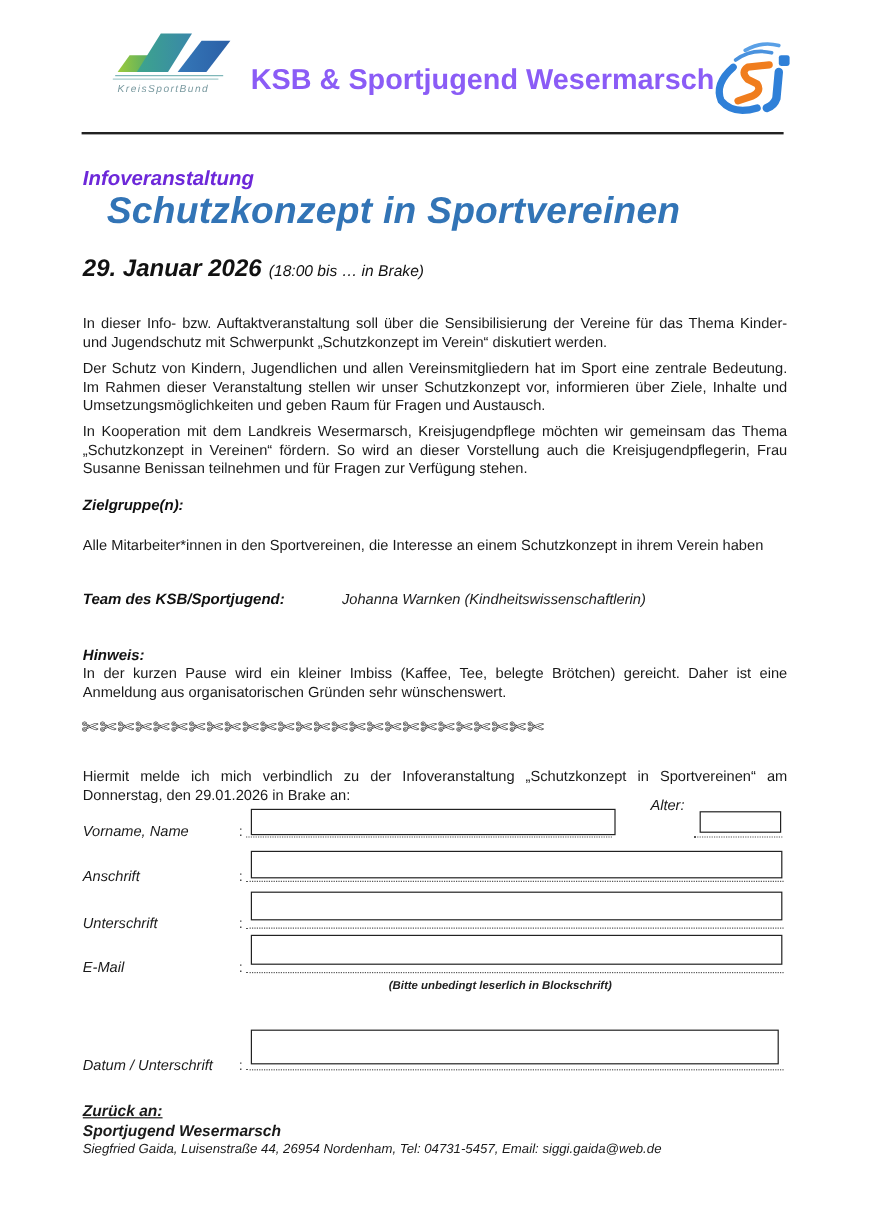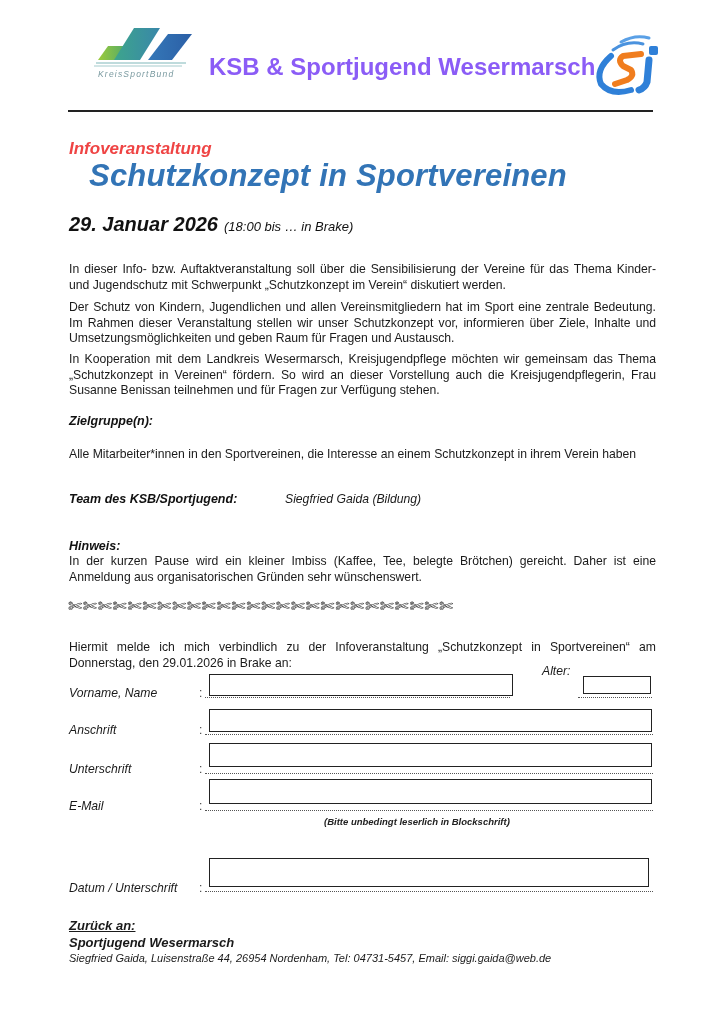--- a/index.html
+++ b/index.html
@@ -4,21 +4,21 @@
 <style>
   html, body { margin: 0; padding: 0; background: #ffffff; }
   body { width: 724px; height: 1024px; position: relative; overflow: hidden; font-family: "Liberation Sans", sans-serif; color: #1a1a1a; }
   .abs { position: absolute; }
   .logo-ksb { left: 76px; top: 24px; width: 130px; height: 75px; }
   .logo-ksb .sub { position: absolute; left: 22px; top: 45px; font-size: 8.5px; letter-spacing: 1.2px; color: #7a9aa0; font-style: italic; }
   .logo-ksb .main { position: absolute; left: 2px; top: 52px; font-size: 21px; color: #3c7d86; letter-spacing: 0.2px; }
   .header-title { left: 209px; top: 53px; font-size: 24px; font-weight: bold; color: #8b5cf6; }
   .logo-sj { left: 591px; top: 30px; width: 72px; height: 70px; }
   .header-rule { left: 68px; top: 110px; width: 585px; height: 2px; background: #222; }
-  .subtitle { left: 69px; top: 139px; font-size: 17px; font-weight: bold; font-style: italic; color: #ef4444; }
+  .subtitle { left: 69px; top: 139px; font-size: 17px; font-weight: bold; font-style: italic; color: #6d28d9; }
   .title { left: 68px; top: 158px; font-size: 31px; font-weight: bold; font-style: italic; color: #3274b6; letter-spacing: 0.2px; margin-left: 21px; }
   .date-line { left: 69px; top: 213px; font-size: 20px; font-weight: bold; font-style: italic; color: #111; }
   .date-line .time { font-size: 13px; font-weight: normal; margin-left: 6px; }
   .para { left: 69px; width: 587px; font-size: 12.2px; line-height: 15.5px; color: #1a1a1a; text-align: justify; }
   .heading-bi { font-size: 12.5px; font-weight: bold; font-style: italic; color: #111; }
   .team-names { left: 285px; top: 492px; font-size: 12.2px; font-style: italic; line-height: 15.5px; }
   .scissors { left: 68px; top: 596px; font-size: 17px; letter-spacing: 0.6px; color: #222; white-space: nowrap; }
   .form-label { left: 69px; font-size: 12.2px; font-style: italic; color: #1a1a1a; }
   .colon { font-size: 12px; color: #444; }
   .dotline { position: absolute; height: 0; border-bottom: 1.5px dotted #555; }
@@ -79,21 +79,21 @@
 
 <div class="abs para" style="top:262px">In dieser Info- bzw. Auftaktveranstaltung soll über die Sensibilisierung der Vereine für das Thema Kinder- und Jugendschutz mit Schwerpunkt „Schutzkonzept im Verein“ diskutiert werden.</div>
 <div class="abs para" style="top:300px">Der Schutz von Kindern, Jugendlichen und allen Vereinsmitgliedern hat im Sport eine zentrale Bedeutung. Im Rahmen dieser Veranstaltung stellen wir unser Schutzkonzept vor, informieren über Ziele, Inhalte und Umsetzungsmöglichkeiten und geben Raum für Fragen und Austausch.</div>
 <div class="abs para" style="top:352px">In Kooperation mit dem Landkreis Wesermarsch, Kreisjugendpflege möchten wir gemeinsam das Thema „Schutzkonzept in Vereinen“ fördern. So wird an dieser Vorstellung auch die Kreisjugendpflegerin, Frau Susanne Benissan teilnehmen und für Fragen zur Verfügung stehen.</div>
 
 <div class="abs heading-bi" style="left:69px; top:414px">Zielgruppe(n):</div>
 <div class="abs para" style="top:447px">Alle Mitarbeiter*innen in den Sportvereinen, die Interesse an einem Schutzkonzept in ihrem Verein haben</div>
 
 <div class="abs heading-bi" style="left:69px; top:492px">Team des KSB/Sportjugend:</div>
 <div class="abs team-names">
-  <div>Siegfried Gaida (Bildung)</div>
+  <div>Johanna Warnken (Kindheitswissenschaftlerin)</div>
 </div>
 
 <div class="abs heading-bi" style="left:69px; top:539px">Hinweis:</div>
 <div class="abs para" style="top:554px">In der kurzen Pause wird ein kleiner Imbiss (Kaffee, Tee, belegte Brötchen) gereicht. Daher ist eine Anmeldung aus organisatorischen Gründen sehr wünschenswert.</div>
 
 <div class="abs scissors" id="scissors">✄✄✄✄✄✄✄✄✄✄✄✄✄✄✄✄✄✄✄✄✄✄✄✄✄✄</div>
 
 <div class="abs para" style="top:640px">Hiermit melde ich mich verbindlich zu der Infoveranstaltung „Schutzkonzept in Sportvereinen“ am Donnerstag, den 29.01.2026 in Brake an:</div>
 
 <div class="abs form-label" style="top:686px">Vorname, Name</div>

